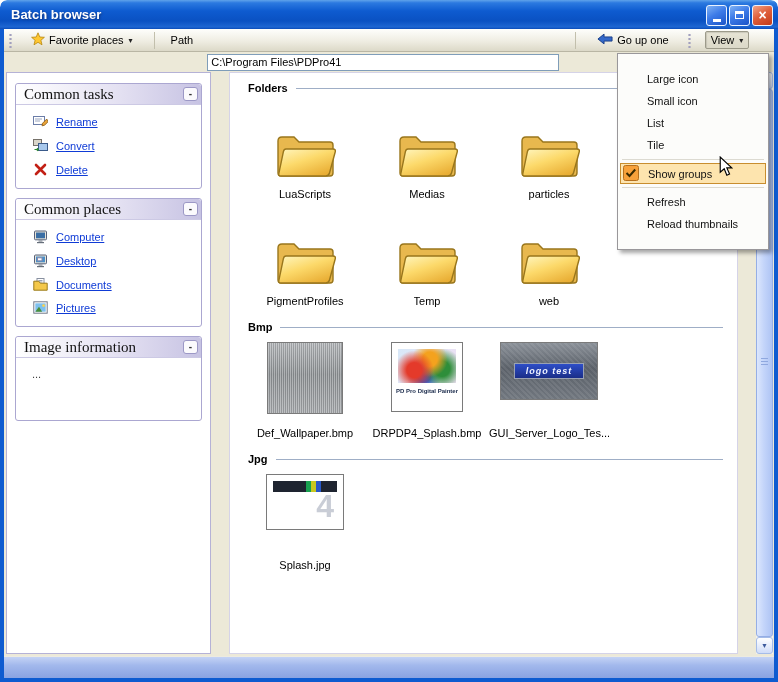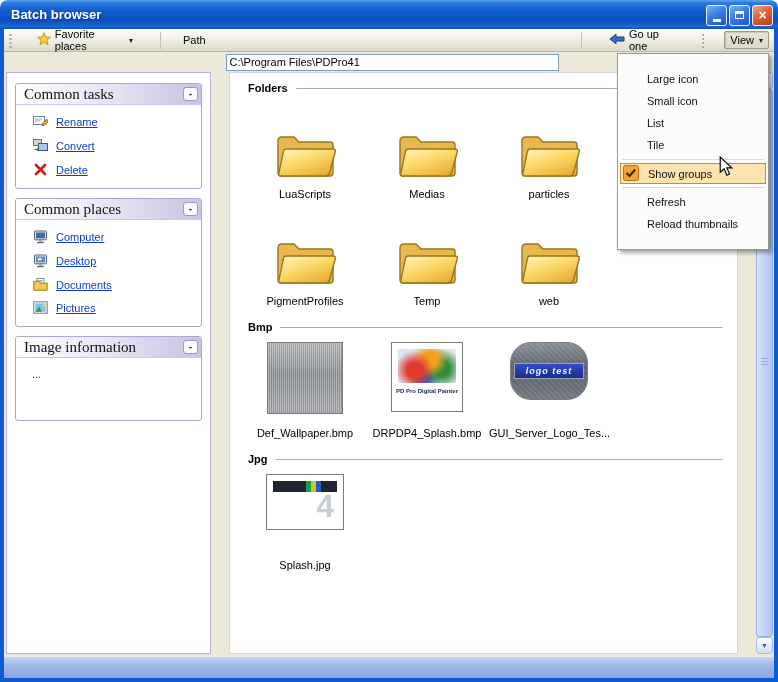--- a/index.html
+++ b/index.html
@@ -21,21 +21,21 @@
   .min-glyph { width:8px; height:3px; background:#fff; margin-top:10px; }
   .max-glyph { width:9px; height:8px; border:1px solid #fff; border-top:3px solid #fff; background:transparent; }
   .close-glyph { color:#fff; font-size:14px; font-weight:bold; line-height:1; }
 
   
   .frame { flex:1; display:flex; flex-direction:column; min-height:0;
     border-left:4px solid #0E5BD0; border-right:4px solid #0E5BD0; border-bottom:4px solid #0E5BD0;
     background:#ECE9D8; }
 
   
-  .toolbar { height:23px; flex:0 0 23px; display:flex; align-items:center; gap:20px; padding:0 5px;
+  .toolbar { height:23px; flex:0 0 23px; display:flex; align-items:center; gap:14px; padding:0 5px;
     background:linear-gradient(180deg,#FEFEFC 0%,#EFEDE2 55%,#DCD9C8 100%);
     border-bottom:1px solid #B9B6A4; }
   .grip { width:3px; height:15px;
     background-image:radial-gradient(circle,#A2A0BE 1px,transparent 1.3px);
     background-size:3px 4px; background-repeat:repeat-y; }
   .tsep { width:1px; height:17px; background:#C2BFAC; margin:0 2px; }
   .tb-btn { display:flex; align-items:center; gap:4px; padding:2px 5px; border-radius:2px; cursor:default; }
   .caret { font-size:8px; color:#222; margin-left:1px; }
   .path-input { width:352px; height:17px; border:1px solid #7F9DB9; background:#fff;
     font:11px "Liberation Sans","DejaVu Sans",sans-serif; padding:0 3px;margin-top:44px; }
@@ -83,23 +83,23 @@
       linear-gradient(180deg,#B2B5B8 0%,#8E9295 45%,#A6A9AC 100%); }
   .t-pdpro-splash { width:72px; height:70px; background:#fff; align-items:center; padding-top:6px; }
   .splash-art { width:58px; height:34px;
     background:
       radial-gradient(circle at 28% 62%,#E43A2A 0 16%,transparent 42%),
       radial-gradient(circle at 55% 30%,#F4A21E 0 18%,transparent 45%),
       radial-gradient(circle at 76% 58%,#2E8E3A 0 16%,transparent 42%),
       radial-gradient(circle at 45% 78%,#2E57C8 0 16%,transparent 42%),
       linear-gradient(120deg,#D8E8F8,#F0E0F4); }
   .splash-txt { font-size:6px; margin-top:5px; color:#203050; white-space:nowrap; font-weight:bold; }
-  .t-logo-test { width:78px; height:58px; justify-content:center; align-items:center;
+  .t-logo-test { width:98px; height:58px; justify-content:center; align-items:center;
     background-image:repeating-linear-gradient(45deg,rgba(255,255,255,.08) 0 2px,transparent 2px 4px),
-      linear-gradient(180deg,#8A9098 0%,#5A6068 45%,#70767E 100%);border-radius:21px; }
+      linear-gradient(180deg,#8A9098 0%,#5A6068 45%,#70767E 100%); }
   .logo-band { width:70px; height:16px; background:linear-gradient(180deg,#2E4EC8,#1A2E88);
     color:#EEF2FF; font:italic bold 9px/15px "Liberation Sans",sans-serif; text-align:center;
     letter-spacing:1px; border:1px solid #9AA2B2; }
   .t-dark-texture { width:80px; height:64px;
     background:radial-gradient(circle at 45% 40%,#31406A 0%,#1B2545 55%,#121A33 100%); }
   .t-splash4 { width:78px; height:56px; background:#fff; position:relative; padding:6px 4px 0; }
   .s4-band { height:11px; margin:0 2px;
     background:linear-gradient(90deg,#1E2430 0 52%,#18A050 52% 60%,#C8C820 60% 67%,#2858C8 67% 75%,#1E2430 75% 100%); }
   .s4-num { position:absolute; right:9px; top:13px; font:bold 32px "Liberation Sans",sans-serif; color:#C9CDD6; }
 

